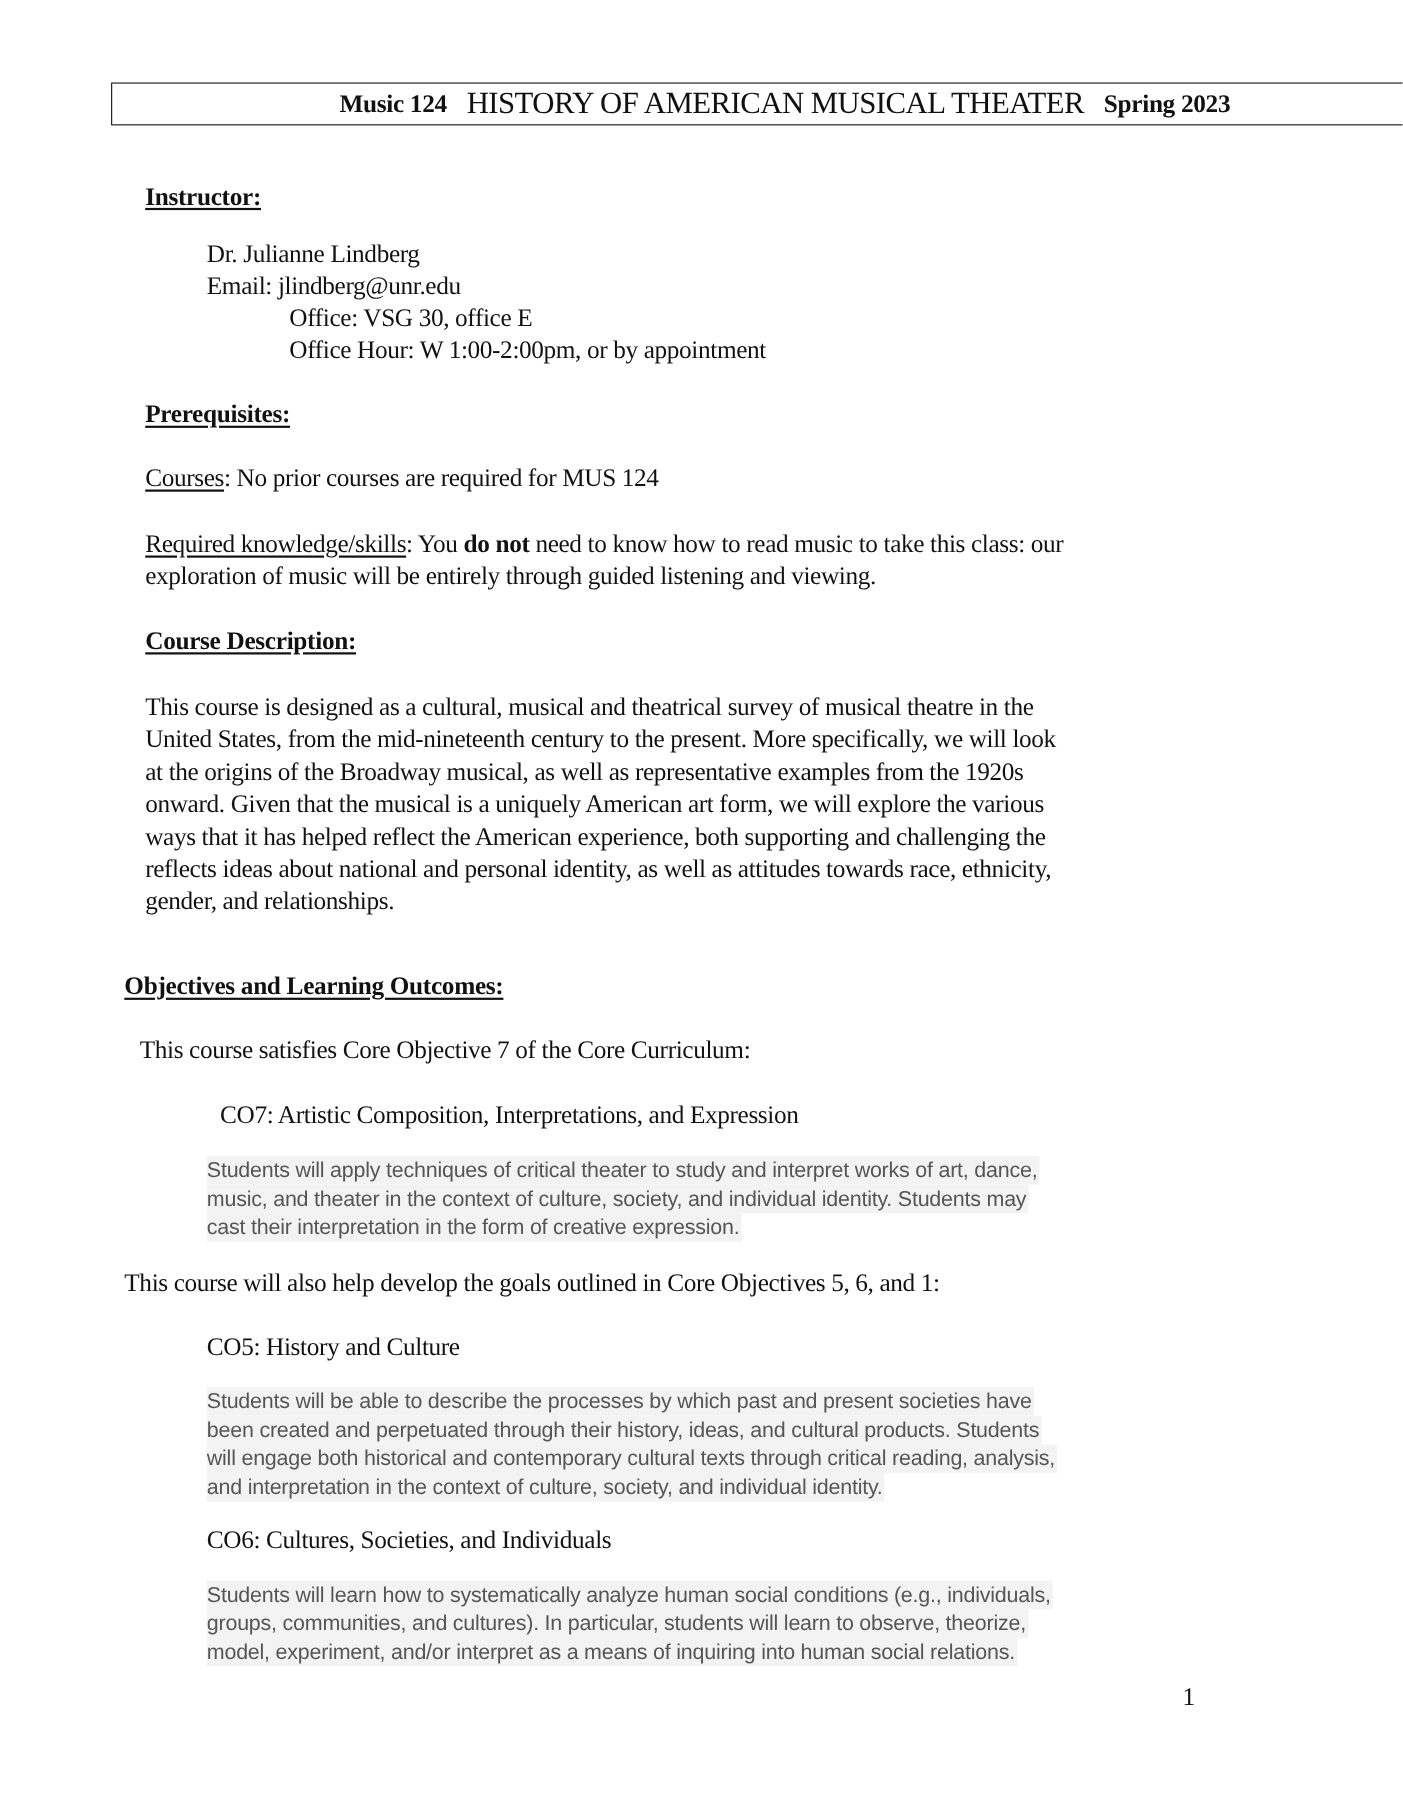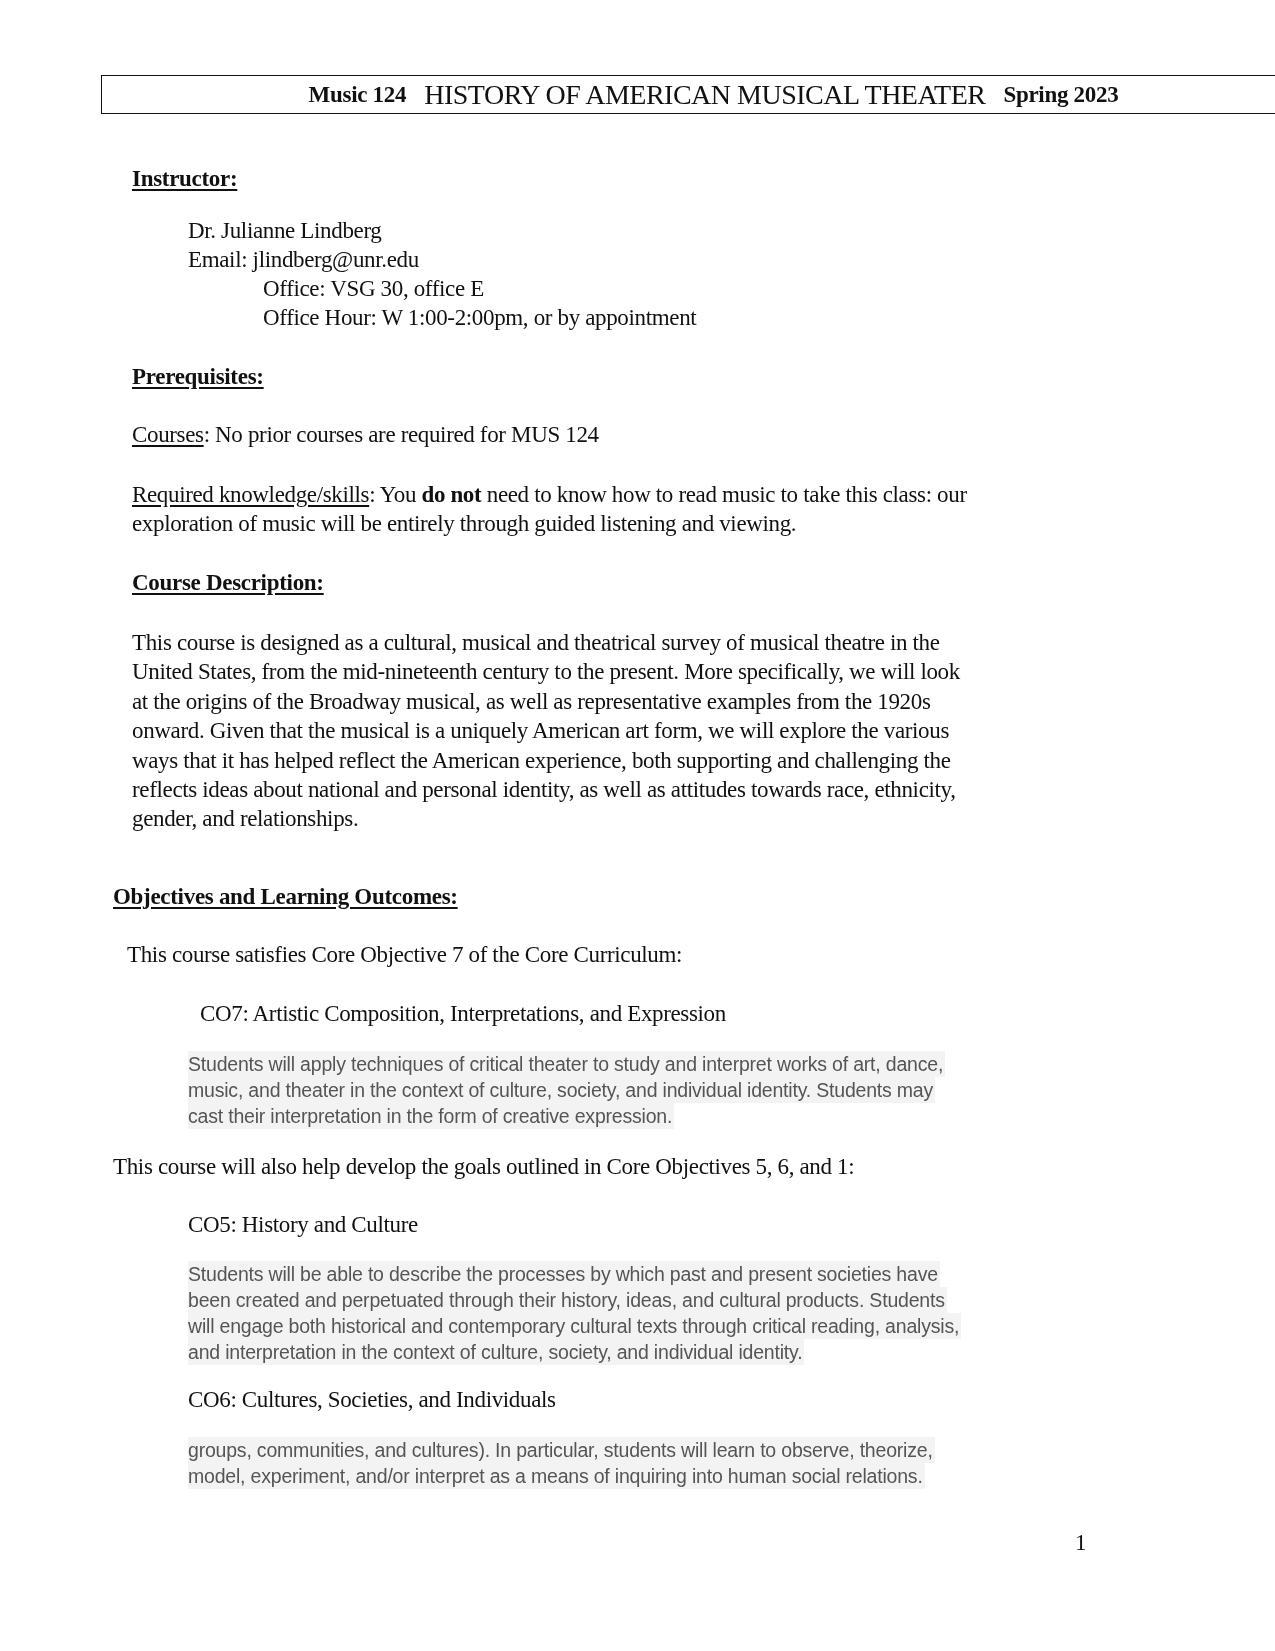--- a/index.html
+++ b/index.html
@@ -81,17 +81,18 @@
 <div class="abs body-text" style="left:188px; top:1212px;">CO5: History and Culture</div>
 <div class="quote" style="top:1261px;">
   <span class="row"><span class="line">Students will be able to describe the processes by which past and present societies have</span></span>
   <span class="row"><span class="line">been created and perpetuated through their history, ideas, and cultural products. Students</span></span>
   <span class="row"><span class="line">will engage both historical and contemporary cultural texts through critical reading, analysis,</span></span>
   <span class="row"><span class="line">and interpretation in the context of culture, society, and individual identity.</span></span>
 </div>
 
 <div class="abs body-text" style="left:188px; top:1387px;">CO6: Cultures, Societies, and Individuals</div>
 <div class="quote" style="top:1437px;">
+  <span class="row"><span class="line">Students will learn how to systematically analyze human social conditions (e.g., individuals,</span></span>
   <span class="row"><span class="line">groups, communities, and cultures). In particular, students will learn to observe, theorize,</span></span>
   <span class="row"><span class="line">model, experiment, and/or interpret as a means of inquiring into human social relations.</span></span>
 </div>
 
 <div class="abs page-number" style="left:1075px; top:1530px;">1</div>
 
 </body></html>

